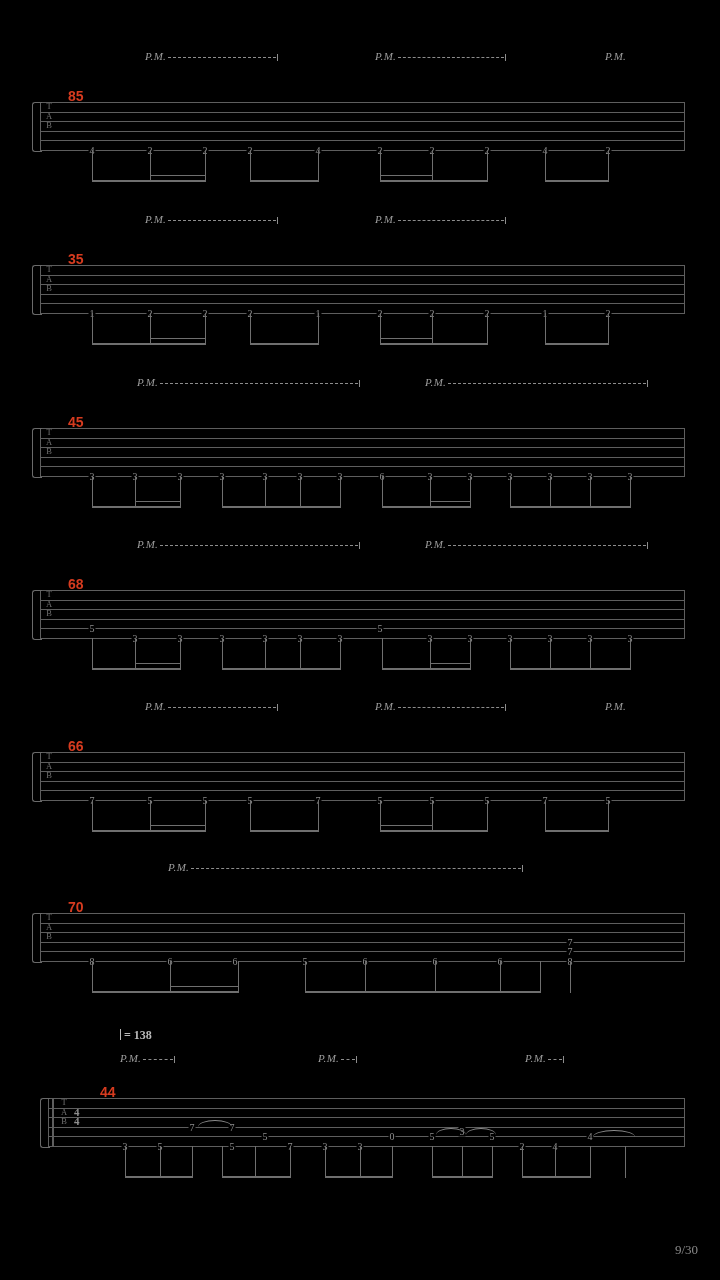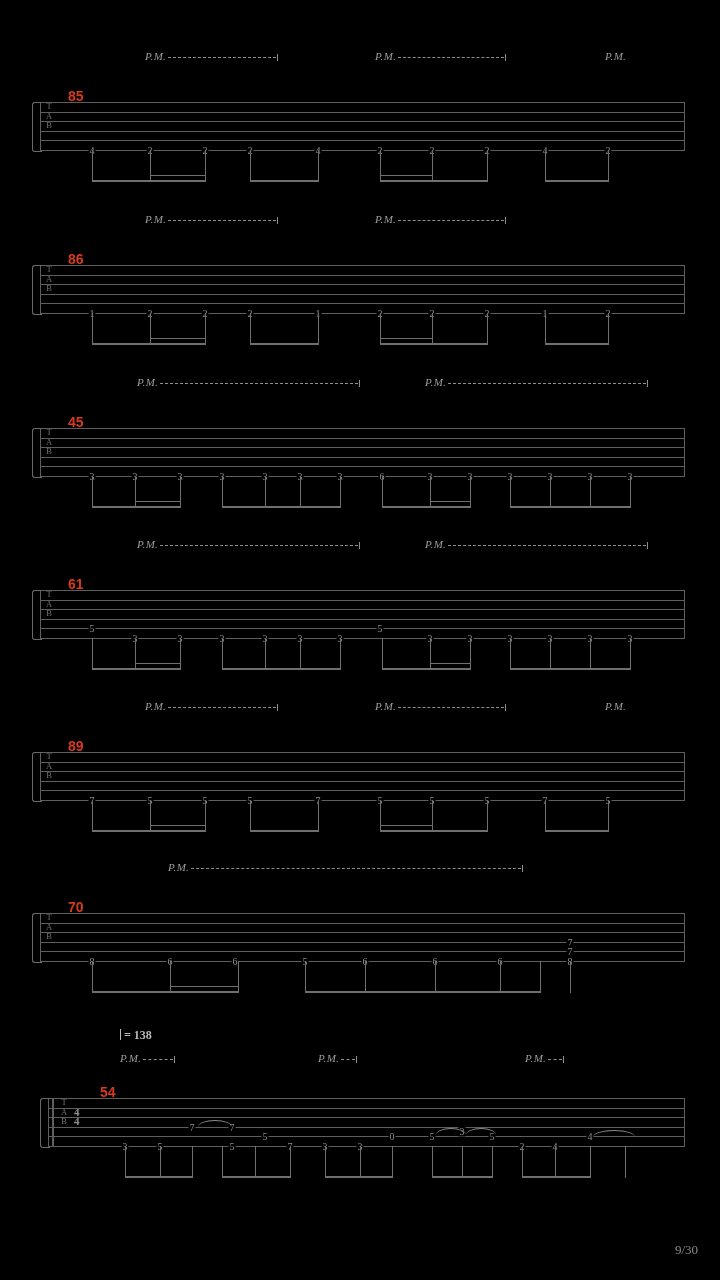--- a/index.html
+++ b/index.html
@@ -104,21 +104,21 @@
       <div class="stem" style="left:608px;top:100px;height:32px;"></div>
       <div class="beam" style="left:545px;top:130px;width:64px;"></div>
     </div>
   </div>
 
   <div class="system" style="top:213px;">
     <div class="pm-row">
       <span class="pm" style="left:145px;"><span class="lbl">P.M.</span><span class="dash" style="width:108px;"></span><span class="endtick"></span></span>
       <span class="pm" style="left:375px;"><span class="lbl">P.M.</span><span class="dash" style="width:106px;"></span><span class="endtick"></span></span>
     </div>
-    <div class="measnum" style="left:68px;top:38px;">86</div>
+    <div class="measnum" style="left:68px;top:38px;">35</div>
     <div class="staff" style="top:52px;height:48px;">
       <div class="line" style="top:0px;"></div>
         <div class="line" style="top:9.6px;"></div>
         <div class="line" style="top:19.2px;"></div>
         <div class="line" style="top:28.8px;"></div>
         <div class="line" style="top:38.4px;"></div>
         <div class="line" style="top:48px;"></div>
       <div class="bar-left" style="height:48px;"></div>
         <div class="bar-right" style="height:48px;"></div>
       <div class="tab-letters">
@@ -216,21 +216,21 @@
       <div class="stem" style="left:630px;top:100px;height:32px;"></div>
       <div class="beam" style="left:510px;top:130px;width:121px;"></div>
     </div>
   </div>
 
   <div class="system" style="top:538px;">
     <div class="pm-row">
       <span class="pm" style="left:137px;"><span class="lbl">P.M.</span><span class="dash" style="width:198px;"></span><span class="endtick"></span></span>
       <span class="pm" style="left:425px;"><span class="lbl">P.M.</span><span class="dash" style="width:198px;"></span><span class="endtick"></span></span>
     </div>
-    <div class="measnum" style="left:68px;top:38px;">61</div>
+    <div class="measnum" style="left:68px;top:38px;">68</div>
     <div class="staff" style="top:52px;height:48px;">
       <div class="line" style="top:0px;"></div>
         <div class="line" style="top:9.6px;"></div>
         <div class="line" style="top:19.2px;"></div>
         <div class="line" style="top:28.8px;"></div>
         <div class="line" style="top:38.4px;"></div>
         <div class="line" style="top:48px;"></div>
       <div class="bar-left" style="height:48px;"></div>
         <div class="bar-right" style="height:48px;"></div>
       <div class="tab-letters">
@@ -277,21 +277,21 @@
       <div class="beam" style="left:510px;top:130px;width:121px;"></div>
     </div>
   </div>
 
   <div class="system" style="top:700px;">
     <div class="pm-row">
       <span class="pm" style="left:145px;"><span class="lbl">P.M.</span><span class="dash" style="width:108px;"></span><span class="endtick"></span></span>
       <span class="pm" style="left:375px;"><span class="lbl">P.M.</span><span class="dash" style="width:106px;"></span><span class="endtick"></span></span>
       <span class="pm" style="left:605px;"><span class="lbl">P.M.</span></span>
     </div>
-    <div class="measnum" style="left:68px;top:38px;">89</div>
+    <div class="measnum" style="left:68px;top:38px;">66</div>
     <div class="staff" style="top:52px;height:48px;">
       <div class="line" style="top:0px;"></div>
         <div class="line" style="top:9.6px;"></div>
         <div class="line" style="top:19.2px;"></div>
         <div class="line" style="top:28.8px;"></div>
         <div class="line" style="top:38.4px;"></div>
         <div class="line" style="top:48px;"></div>
       <div class="bar-left" style="height:48px;"></div>
         <div class="bar-right" style="height:48px;"></div>
       <div class="tab-letters">
@@ -380,21 +380,21 @@
 
   <div class="system" style="top:1028px;">
     <div class="tempo" style="left:120px;top:0px;">
       <span class="nstem"></span><span>= 138</span>
     </div>
     <div class="pm-row" style="top:24px;">
       <span class="pm" style="left:120px;"><span class="lbl">P.M.</span><span class="dash" style="width:30px;"></span><span class="endtick"></span></span>
       <span class="pm" style="left:318px;"><span class="lbl">P.M.</span><span class="dash" style="width:14px;"></span><span class="endtick"></span></span>
       <span class="pm" style="left:525px;"><span class="lbl">P.M.</span><span class="dash" style="width:14px;"></span><span class="endtick"></span></span>
     </div>
-    <div class="measnum" style="left:100px;top:56px;">54</div>
+    <div class="measnum" style="left:100px;top:56px;">44</div>
     <div class="staff" style="left:48px;top:70px;height:48px;width:637px;">
       <div class="line" style="top:0px;"></div>
         <div class="line" style="top:9.6px;"></div>
         <div class="line" style="top:19.2px;"></div>
         <div class="line" style="top:28.8px;"></div>
         <div class="line" style="top:38.4px;"></div>
         <div class="line" style="top:48px;"></div>
       <div class="bar-left" style="height:48px;"></div>
       <div class="bar-left" style="left:4px;height:48px;width:2px;"></div>
       <div class="bar-right" style="height:48px;"></div>

